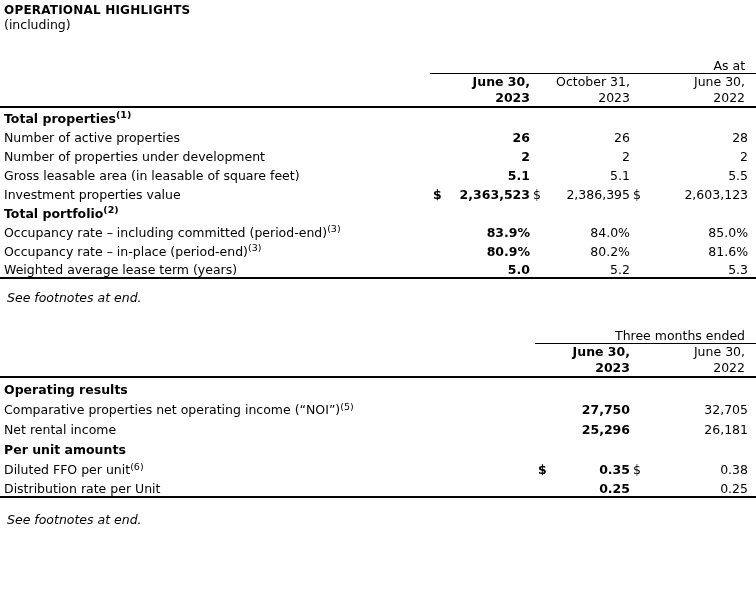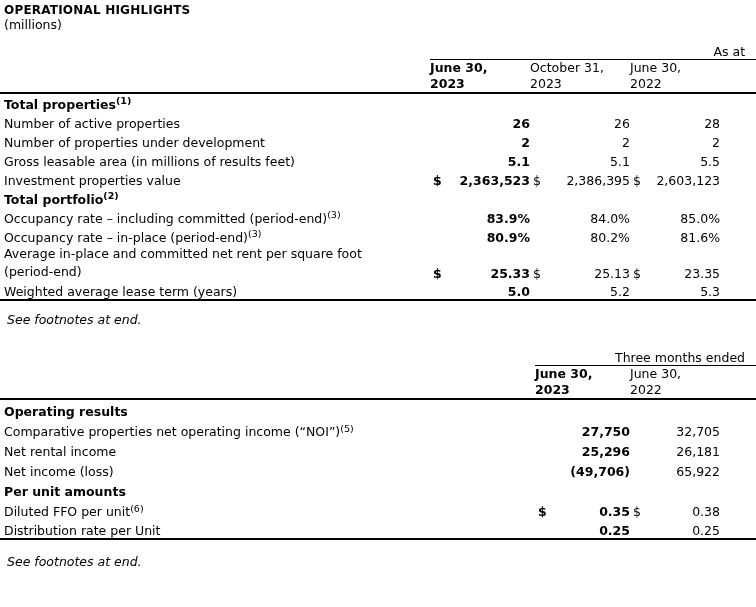--- a/index.html
+++ b/index.html
@@ -7,56 +7,56 @@
   body {
     width:756px; height:607px; overflow:hidden;
     color:#000;
     font-family:"DejaVu Sans","Liberation Sans",sans-serif;
     font-size:12.5px;
   }
   .doc-title { font-weight:bold; font-size:12px; padding:3px 0 0 4px; letter-spacing:0.2px; }
   .doc-subtitle { padding:0 0 0 4px; line-height:16px; }
 
   table { width:756px; border-collapse:collapse; table-layout:fixed; }
-  #table1 { margin-top:10px; }
+  #table1 { margin-top:24px; }
   #table2 { margin-top:22px; }
 
   thead td { vertical-align:bottom; white-space:nowrap; }
   .period-head {
     text-align:right; padding-right:11px; height:16px;
     border-bottom:1px solid #000; line-height:15px;
   }
-  .date-cell { text-align:left; }
+  .date-cell { text-align:right; }
   .date-cell div { line-height:16px; }
   .date-cell.last { padding-right:11px; }
   .bold { font-weight:bold; }
   .thick { border-bottom:2px solid #000; }
 
   tbody td { vertical-align:bottom; white-space:nowrap; padding:0; }
   #table1 tbody td { height:19px; }
   #table2 tbody td { height:20px; }
   .label-cell { text-align:left; padding-left:4px; overflow:hidden; }
   .label-cell div { line-height:18px; }
   .section { font-weight:bold; }
   .dollar { text-align:left; padding-left:3px; }
   .num { text-align:right; }
-  tbody td:last-child { padding-right:36px; }
+  tbody td:last-child { padding-right:8px; }
   tbody td.label-cell:last-child { padding-right:10px; }
   tr.table-end td { border-bottom:2px solid #000; }
 
   .sup { font-size:9.5px; position:relative; top:-4.5px; line-height:0; }
   .footnote-note { font-style:italic; padding-left:7px; line-height:16px; }
   #footnote1 { margin-top:11px; }
   #footnote2 { margin-top:14px; }
 </style>
 </head>
 <body>
 
 <div class="doc-title">OPERATIONAL HIGHLIGHTS</div>
-<div class="doc-subtitle">(millions)</div>
+<div class="doc-subtitle">(including)</div>
 
 <table id="table1">
   <colgroup>
     <col style="width:430px">
       <col style="width:14px">
       <col style="width:86px">
     <col style="width:14px">
       <col style="width:86px">
       <col style="width:14px">
       <col style="width:112px">
@@ -98,21 +98,21 @@
       <tr>
         <td class="label-cell">Number of properties under development</td>
         <td class="dollar bold"></td>
         <td class="num bold">2</td>
         <td class="dollar"></td>
         <td class="num">2</td>
         <td class="dollar"></td>
         <td class="num">2</td>
       </tr>
       <tr>
-        <td class="label-cell">Gross leasable area (in millions of results feet)</td>
+        <td class="label-cell">Gross leasable area (in leasable of square feet)</td>
         <td class="dollar bold"></td>
         <td class="num bold">5.1</td>
         <td class="dollar"></td>
         <td class="num">5.1</td>
         <td class="dollar"></td>
         <td class="num">5.5</td>
       </tr>
       <tr>
         <td class="label-cell">Investment properties value</td>
         <td class="dollar bold">$</td>
@@ -135,32 +135,20 @@
         <td class="num">85.0%</td>
       </tr>
       <tr>
         <td class="label-cell">Occupancy rate – in-place (period-end)<span class="sup">(3)</span></td>
         <td class="dollar bold"></td>
         <td class="num bold">80.9%</td>
         <td class="dollar"></td>
         <td class="num">80.2%</td>
         <td class="dollar"></td>
         <td class="num">81.6%</td>
-      </tr>
-      <tr>
-        <td class="label-cell">
-          <div>Average in-place and committed net rent per square foot</div>
-          <div>(period-end)</div>
-        </td>
-        <td class="dollar bold">$</td>
-        <td class="num bold">25.33</td>
-        <td class="dollar">$</td>
-        <td class="num">25.13</td>
-        <td class="dollar">$</td>
-        <td class="num">23.35</td>
       </tr>
       <tr class="table-end">
         <td class="label-cell">Weighted average lease term (years)</td>
         <td class="dollar bold"></td>
         <td class="num bold">5.0</td>
         <td class="dollar"></td>
         <td class="num">5.2</td>
         <td class="dollar"></td>
         <td class="num">5.3</td>
       </tr>
@@ -206,27 +194,20 @@
         <td class="num">32,705</td>
       </tr>
       <tr>
         <td class="label-cell">Net rental income</td>
         <td class="dollar bold"></td>
         <td class="num bold">25,296</td>
         <td class="dollar"></td>
         <td class="num">26,181</td>
       </tr>
       <tr>
-        <td class="label-cell">Net income (loss)</td>
-        <td class="dollar bold"></td>
-        <td class="num bold">(49,706)</td>
-        <td class="dollar"></td>
-        <td class="num">65,922</td>
-      </tr>
-      <tr>
         <td colspan="5" class="label-cell section">Per unit amounts</td>
       </tr>
       <tr>
         <td class="label-cell">Diluted FFO per unit<span class="sup">(6)</span></td>
         <td class="dollar bold">$</td>
         <td class="num bold">0.35</td>
         <td class="dollar">$</td>
         <td class="num">0.38</td>
       </tr>
       <tr class="table-end">

